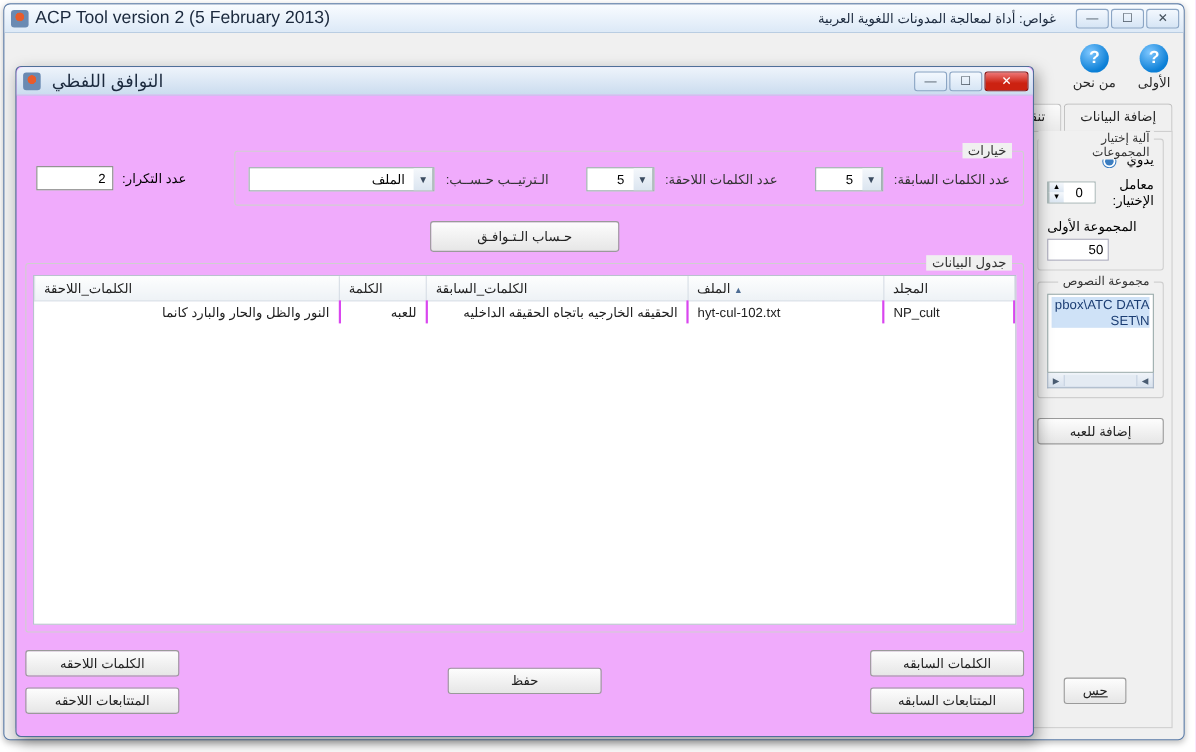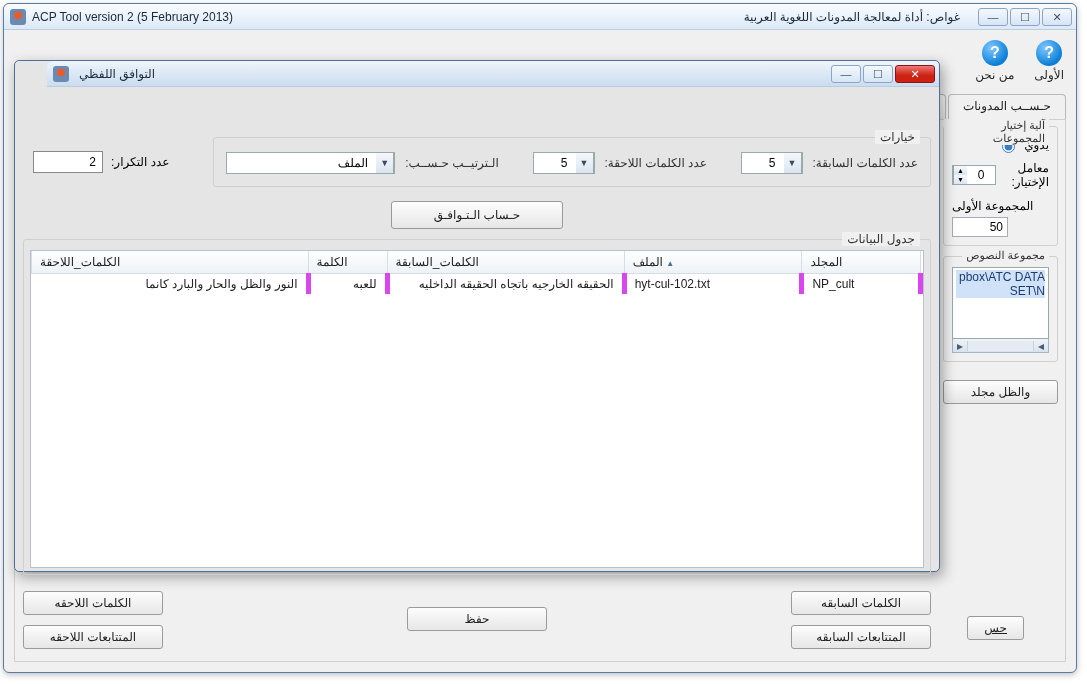--- a/index.html
+++ b/index.html
@@ -6,21 +6,21 @@
   body { margin: 0; background: #fff; width: 1087px; height: 684px; overflow: hidden; position: relative; }
 
   
   .win-main { position: absolute; left: 3px; top: 3px; width: 1074px; height: 670px;
     border: 1px solid #5a7ba8; border-radius: 6px; background: #f0f0f0;
     box-shadow: 0 2px 6px rgba(0,0,0,.25); }
   .titlebar { height: 26px; background: linear-gradient(#f9fcff,#dce9f7);
     border-bottom: 1px solid #b9cde2; border-radius: 6px 6px 0 0; display: flex; align-items: center; }
   .titlebar .java-icon { width:16px; height:16px; margin: 0 6px;
     background: radial-gradient(circle at 50% 40%, #e85c2b 30%, #6a8ab2 34%); border-radius:3px; }
-  .titlebar .title-left { flex:0 0 auto; font-size:12px; color:#1b293d; }
+  .titlebar .title-left { flex:0 0 auto; font-size:16px; color:#1b293d; }
   .titlebar .title-right { margin-left:auto; margin-right:8px; font-size:12px; color:#1b293d; direction:rtl; }
   .titlebar .wc { display:flex; gap:2px; margin-left:10px; margin-right:4px; }
   .wc button { width:30px; height:18px; border:1px solid #8ba5c4; background:linear-gradient(#f3f8fe,#d6e5f5);
     border-radius:3px; color:#46525e; line-height:14px; font-size:11px; }
   .wc .close { background:linear-gradient(#f3f8fe,#d6e5f5); }
   .main-body { position:absolute; top:28px; left:4px; right:4px; bottom:4px; background:#f0f0f0; }
   .top-icons { position:absolute; top:8px; right:8px; display:flex; gap:20px; direction:rtl; }
   .ticon { text-align:center; color:#2a2a2a; }
   .qcircle { width:26px; height:26px; border-radius:50%;
     background: radial-gradient(circle at 35% 30%, #7ec7ff, #0b7fd6 70%);
@@ -50,23 +50,23 @@
     display:flex; align-items:center; }
   .tiny-scroll .arrow { width:14px; text-align:center; color:#4a5c72; }
   .tiny-scroll .track { flex:1; background:#e4ebf3; height:10px; border-left:1px solid #c5d1e0; border-right:1px solid #c5d1e0;}
   .btn { border:1px solid #9a9a9a; border-radius:3px; padding:4px 16px;
     background:linear-gradient(#fdfdfd,#e6e6e6); color:#222; }
   .add-folder { margin-top:8px; width:100%; }
   .btn-big { padding:6px 42px; font-weight:normal; }
   .main-compute { position:absolute; bottom:28px; right:48px;text-decoration:underline; }
 
   
-  .win-dlg { position:absolute; left:14px; top:60px; width:926px; height:512px;
-    border:1px solid #4f6f99; border-radius:5px; background:#e5e5e5;
-    box-shadow: 3px 5px 14px rgba(0,0,0,.35); z-index:10;padding-left:32px; }
+  .win-dlg { position:absolute; left:14px; top:60px; width:926px; height:610px;
+    border:1px solid #4f6f99; border-radius:5px; background:#f0abfc;
+    box-shadow: 3px 5px 14px rgba(0,0,0,.35); z-index:10; }
   .win-dlg .titlebar { background:linear-gradient(#eef4fb,#cbdcef); }
   .win-dlg .titlebar .title-left { direction:rtl; margin-left:4px; }
   .wc .x { background:linear-gradient(#e77,#c21 60%); color:#fff; border-color:#8a1313; width:40px;}
   .dlg-body { position:absolute; top:28px; left:8px; right:8px; bottom:8px; }
 
   .opts { border:1px solid #cfcfcf; border-radius:3px; position:relative; padding:14px 12px 12px; direction:rtl;margin-top:48px; }
   .opts .legend { position:absolute; top:-8px; right:10px; background:#f0f0f0; padding:0 5px; color:#333; }
   .opts-row { display:flex; align-items:center; gap:10px; }
   .opts-row label { color:#333; white-space:nowrap; }
   .combo { display:flex; align-items:center; background:#fff; border:1px solid #9aa; height:22px; }
@@ -84,21 +84,21 @@
   .compute-row { text-align:center; margin:14px 0 10px; }
 
   .data-fs { border:1px solid #cfcfcf; border-radius:3px; position:relative; padding:10px 6px 6px; }
   .data-fs .legend { position:absolute; top:-8px; right:10px; background:#f0f0f0; padding:0 5px; color:#333; direction:rtl;}
   .tbl-wrap { border:1px solid #b8c2ce; background:#fff; height:318px; overflow:hidden; }
   table { width:100%; border-collapse:collapse; }
   thead th { background:linear-gradient(#fdfefe,#eef2f6); border:1px solid #d6dde5; border-top:none;
     padding:4px 8px; text-align:left; font-weight:normal; color:#222; height:22px; }
   thead th.ltr { text-align:left; }
   thead th .sort { font-size:8px; color:#4d6c93; }
-  tbody td { padding:3px 8px; border-right:5px solid #d946ef; color:#222; height:20px; }
+  tbody td { padding:3px 8px; border-right:2px solid #d946ef; color:#222; height:20px; }
   tbody td.ar { text-align:right; direction:rtl; }
   tbody td.ltr { text-align:left; }
   tbody tr.alt { background:#f4f6f9; }
 
   .btn-row { display:flex; justify-content:space-between; margin-top:16px; gap:4px; }
   .btn-row .col { display:flex; flex-direction:column; gap:10px; }
   .btn-row .btn { width:140px; text-align:center; }
   .btn-row .center { align-self:flex-start;margin-top:16px; }
 </style>
 </head>
@@ -122,21 +122,21 @@
         <div class="qcircle">?</div>
         <div>الأولى</div>
       </div>
       <div class="ticon">
         <div class="qcircle">?</div>
         <div>من نحن</div>
       </div>
     </div>
 
     <div class="tab-strip">
-      <div class="tab active">حـســب المدونات</div>
+      <div class="tab active">إضافة البيانات</div>
       <div class="tab cut">تنقي</div>
     </div>
     <div class="panel-bg"></div>
 
     <div class="side-area">
       <div class="fieldset">
         <span class="legend">آلية إختيار المجموعات</span>
         <div class="radio-row">
           <label>يدوي</label>
           <input type="radio" checked="" style="">
@@ -164,21 +164,21 @@
         <div class="file-listbox">
           <div style="background:#cfe2f7">pbox\ATC DATA SET\N</div>
         </div>
         <div class="tiny-scroll">
           <div class="arrow">◂</div>
           <div class="track"></div>
           <div class="arrow">▸</div>
         </div>
       </div>
 
-      <button class="btn add-folder">والظل مجلد</button>
+      <button class="btn add-folder">إضافة للعبه</button>
     </div>
 
     <button class="btn main-compute">حس</button>
   </div>
 </div>
 
 <div class="win-dlg">
   <div class="titlebar">
     <span class="java-icon"></span>
     <span class="title-left">التوافق اللفظي</span>

